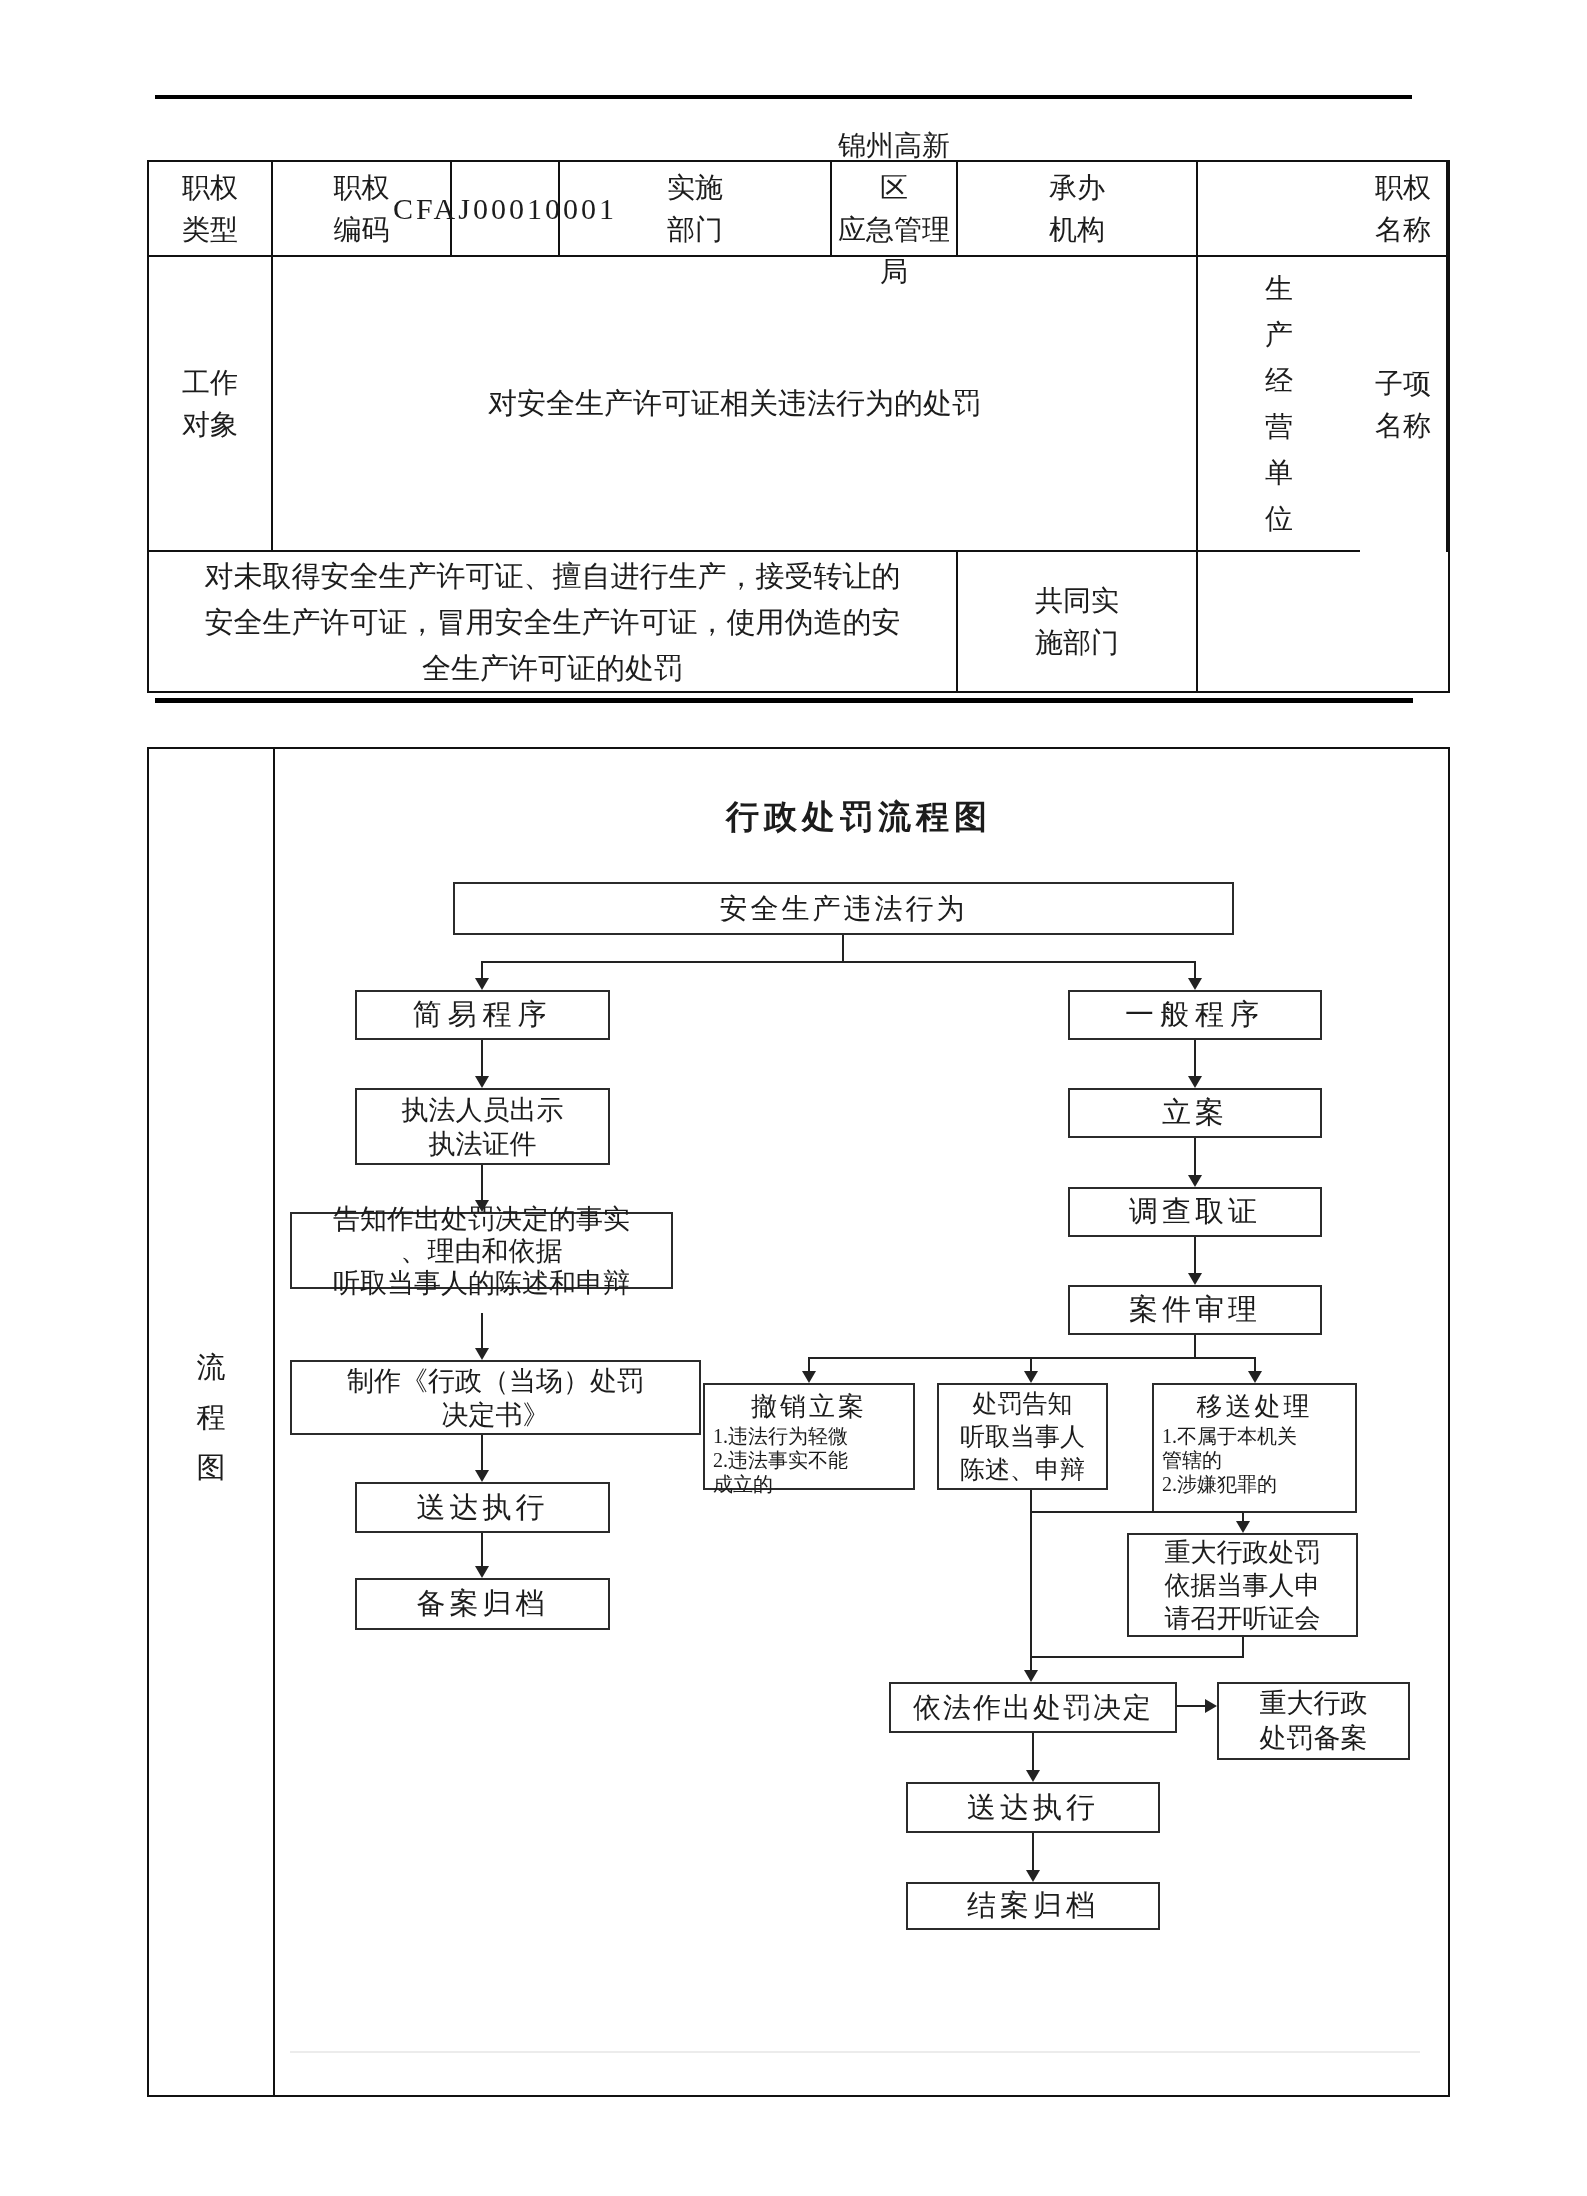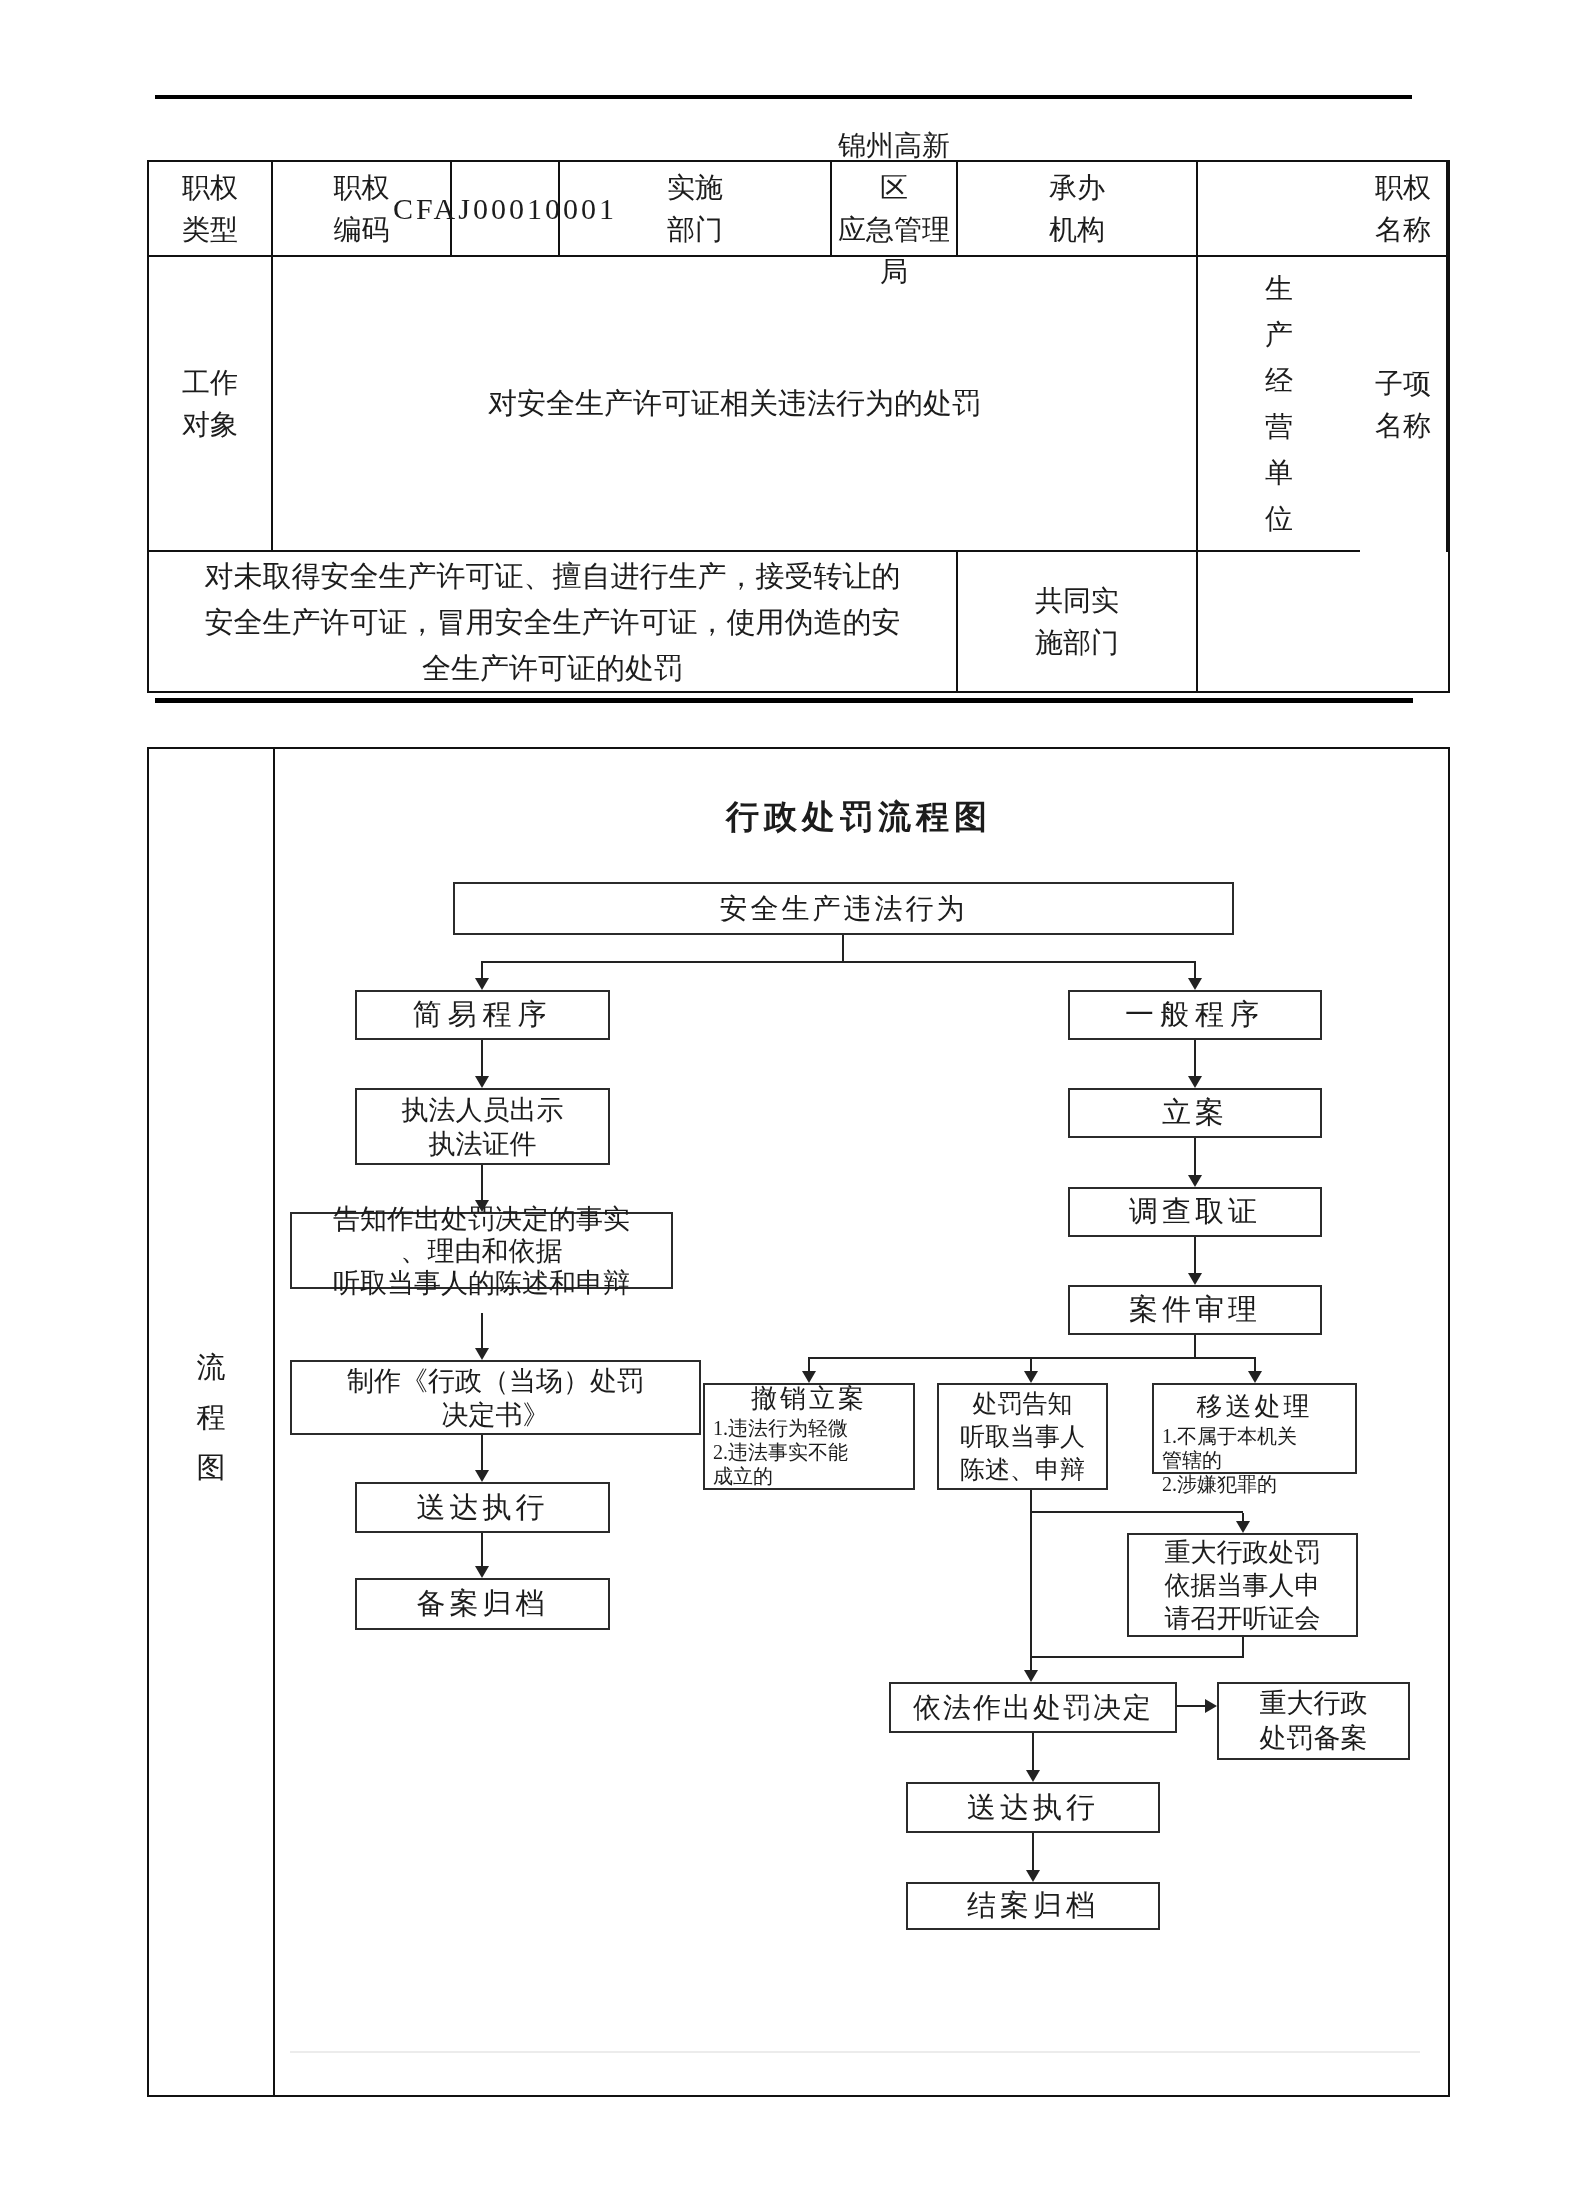--- a/index.html
+++ b/index.html
@@ -122,32 +122,32 @@
 <div class="fbox" style="left:290px;top:1212px;width:383px;height:77px;font-size:27px;line-height:32px;">告知作出处罚决定的事实
 、理由和依据
 听取当事人的陈述和申辩</div>
 <div class="fbox" style="left:1068px;top:1187px;width:254px;height:50px;font-size:29px;letter-spacing:4px;">调查取证</div>
 <div class="fbox" style="left:290px;top:1360px;width:411px;height:75px;font-size:27px;line-height:34px;">制作《行政（当场）处罚
 决定书》</div>
 <div class="fbox" style="left:1068px;top:1285px;width:254px;height:50px;font-size:29px;letter-spacing:4px;">案件审理</div>
 <div class="fbox" style="left:355px;top:1482px;width:255px;height:51px;font-size:29px;letter-spacing:4px;">送达执行</div>
 <div class="fbox" style="left:355px;top:1578px;width:255px;height:52px;font-size:29px;letter-spacing:4px;">备案归档</div>
 
-<div class="fbox" style="left:703px;top:1383px;width:212px;height:107px;font-size:26px;justify-content:flex-end;padding-top:12px;">
+<div class="fbox" style="left:703px;top:1383px;width:212px;height:107px;font-size:26px;justify-content:flex-start;padding-top:4px;">
   <div style="letter-spacing:3px;">撤销立案</div>
   <div class="sub">1.违法行为轻微
 2.违法事实不能
 成立的</div>
 </div>
 
 <div class="fbox" style="left:937px;top:1383px;width:171px;height:107px;font-size:25px;line-height:33px;">处罚告知
 听取当事人
 陈述、申辩</div>
 
-<div class="fbox" style="left:1152px;top:1383px;width:205px;height:91px;font-size:26px;justify-content:flex-start;padding-top:4px;">
+<div class="fbox" style="left:1152px;top:1383px;width:205px;height:130px;font-size:26px;justify-content:flex-start;padding-top:4px;">
   <div style="letter-spacing:3px;">移送处理</div>
   <div class="sub">1.不属于本机关
 管辖的
 2.涉嫌犯罪的</div>
 </div>
 
 <div class="fbox" style="left:1127px;top:1533px;width:231px;height:104px;font-size:26px;line-height:33px;">重大行政处罚
 依据当事人申
 请召开听证会</div>
 <div class="fbox" style="left:889px;top:1682px;width:288px;height:51px;font-size:28px;letter-spacing:2px;">依法作出处罚决定</div>

